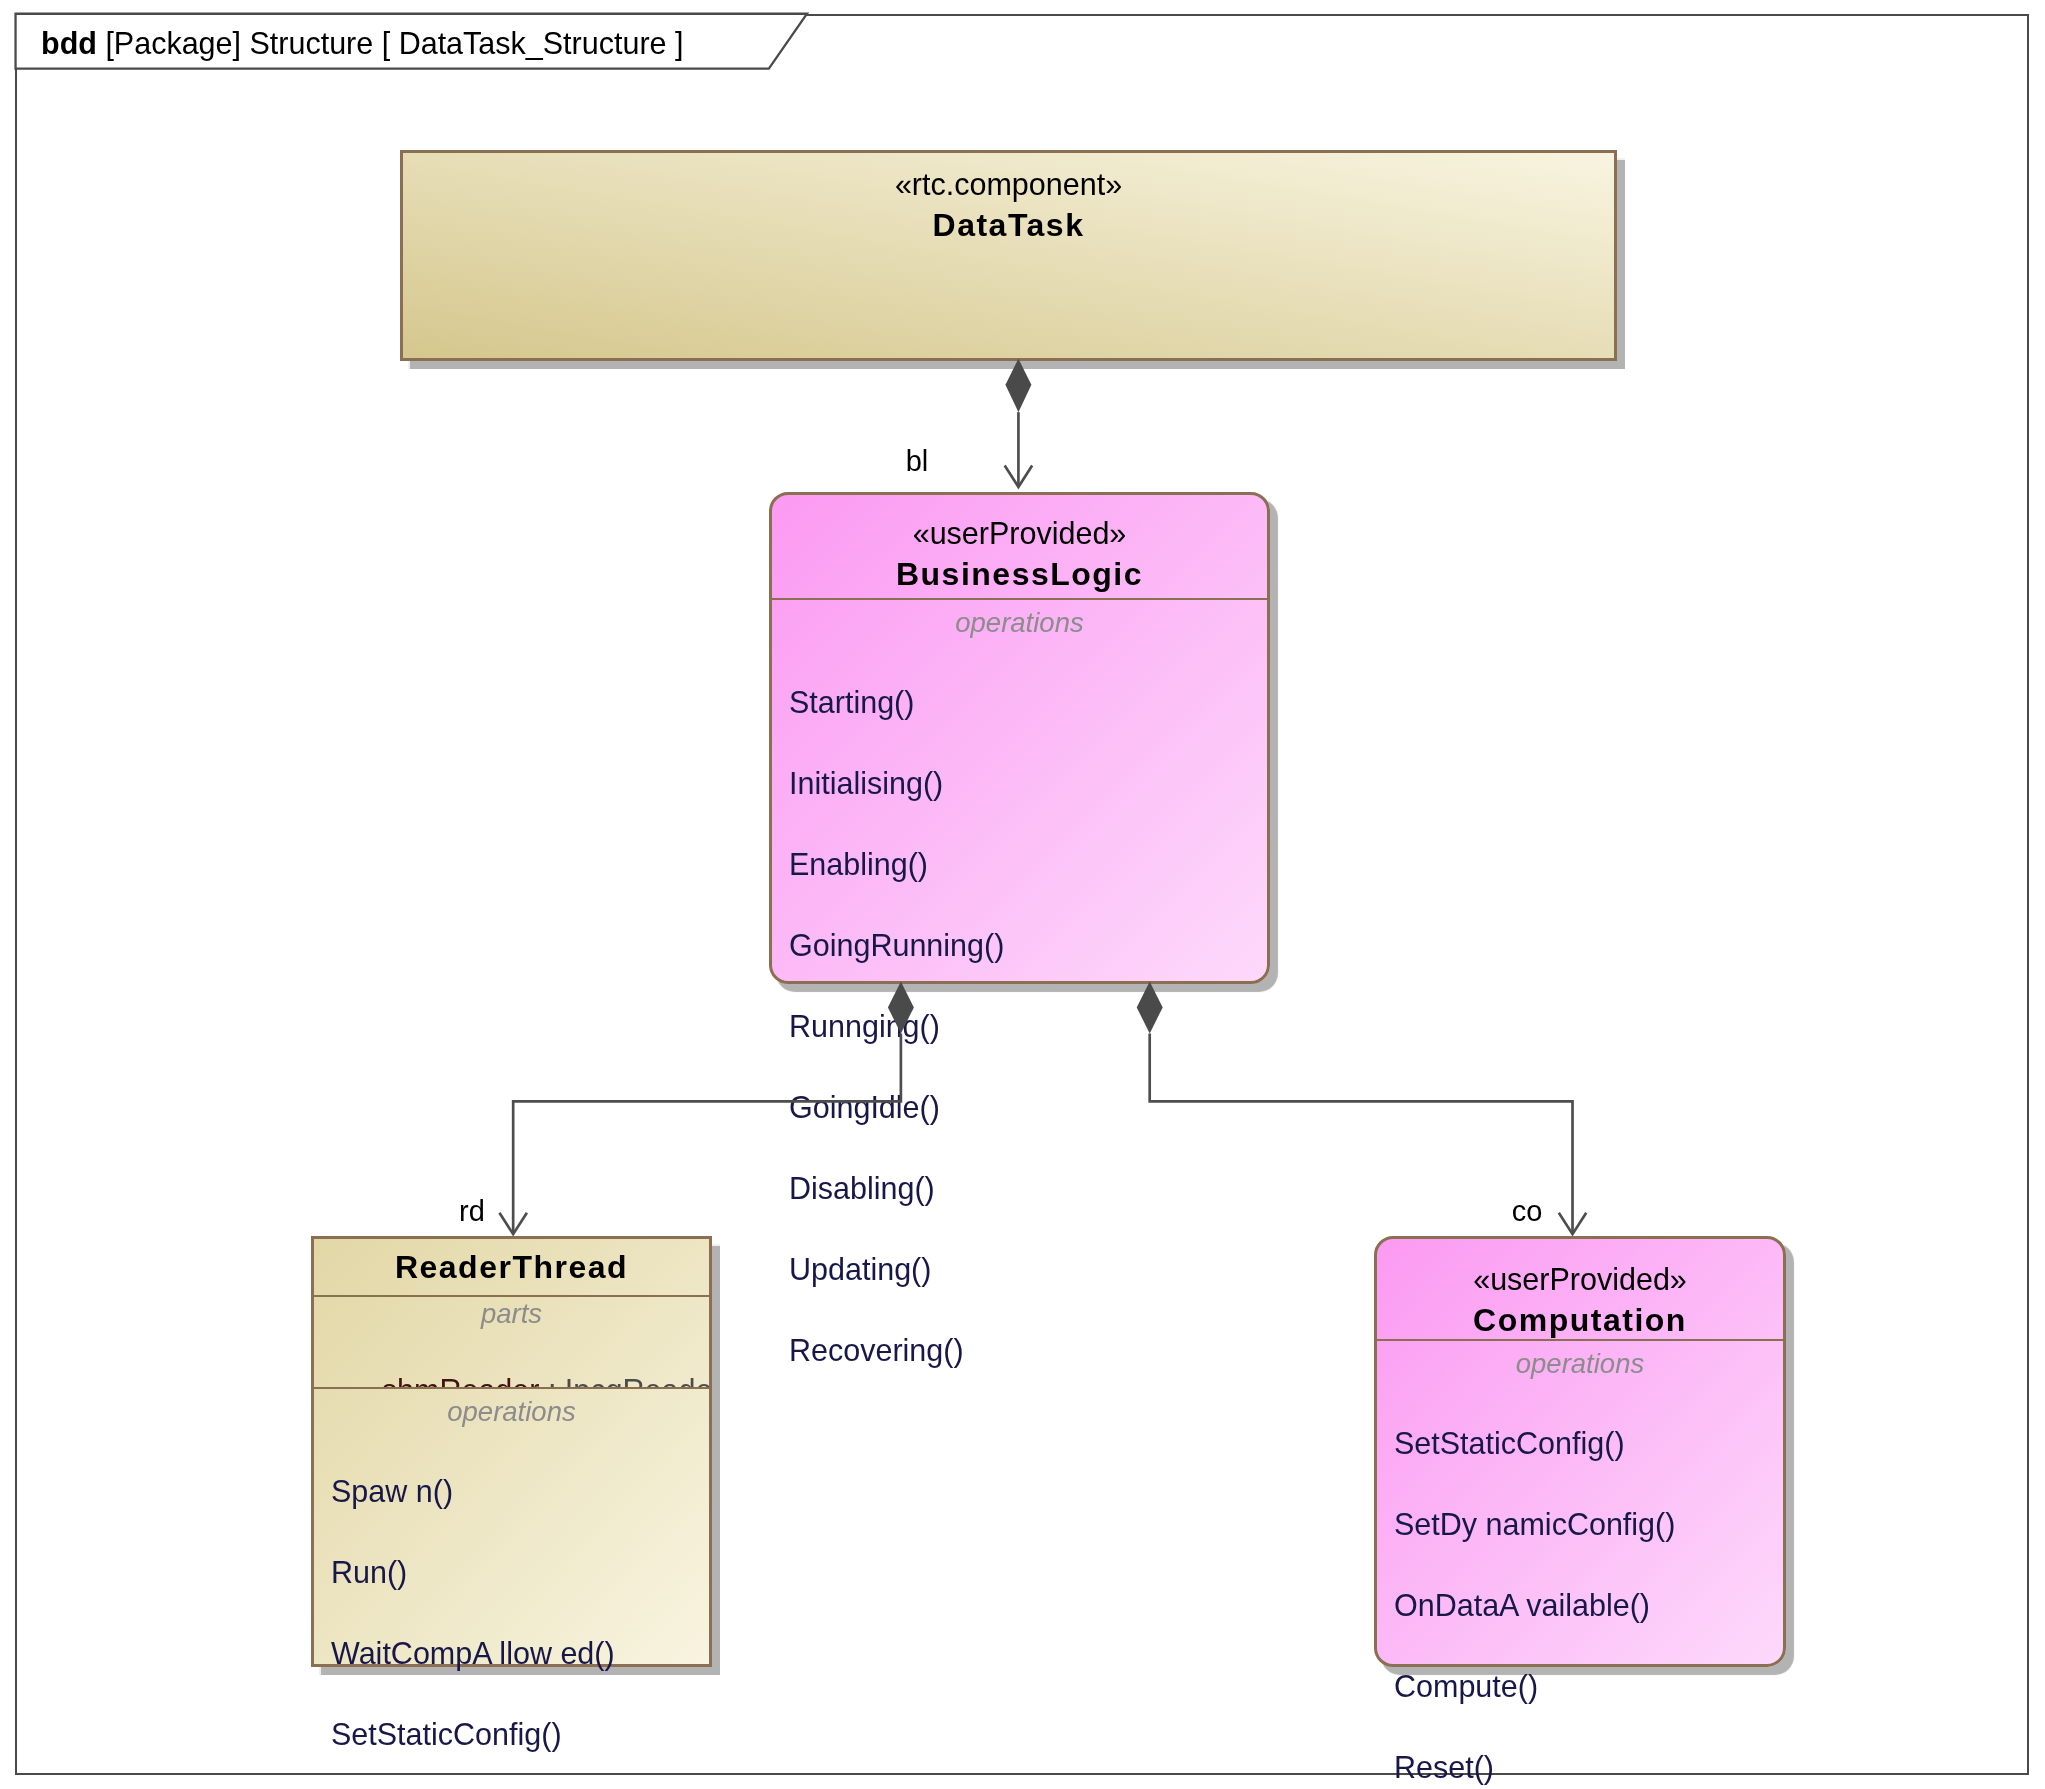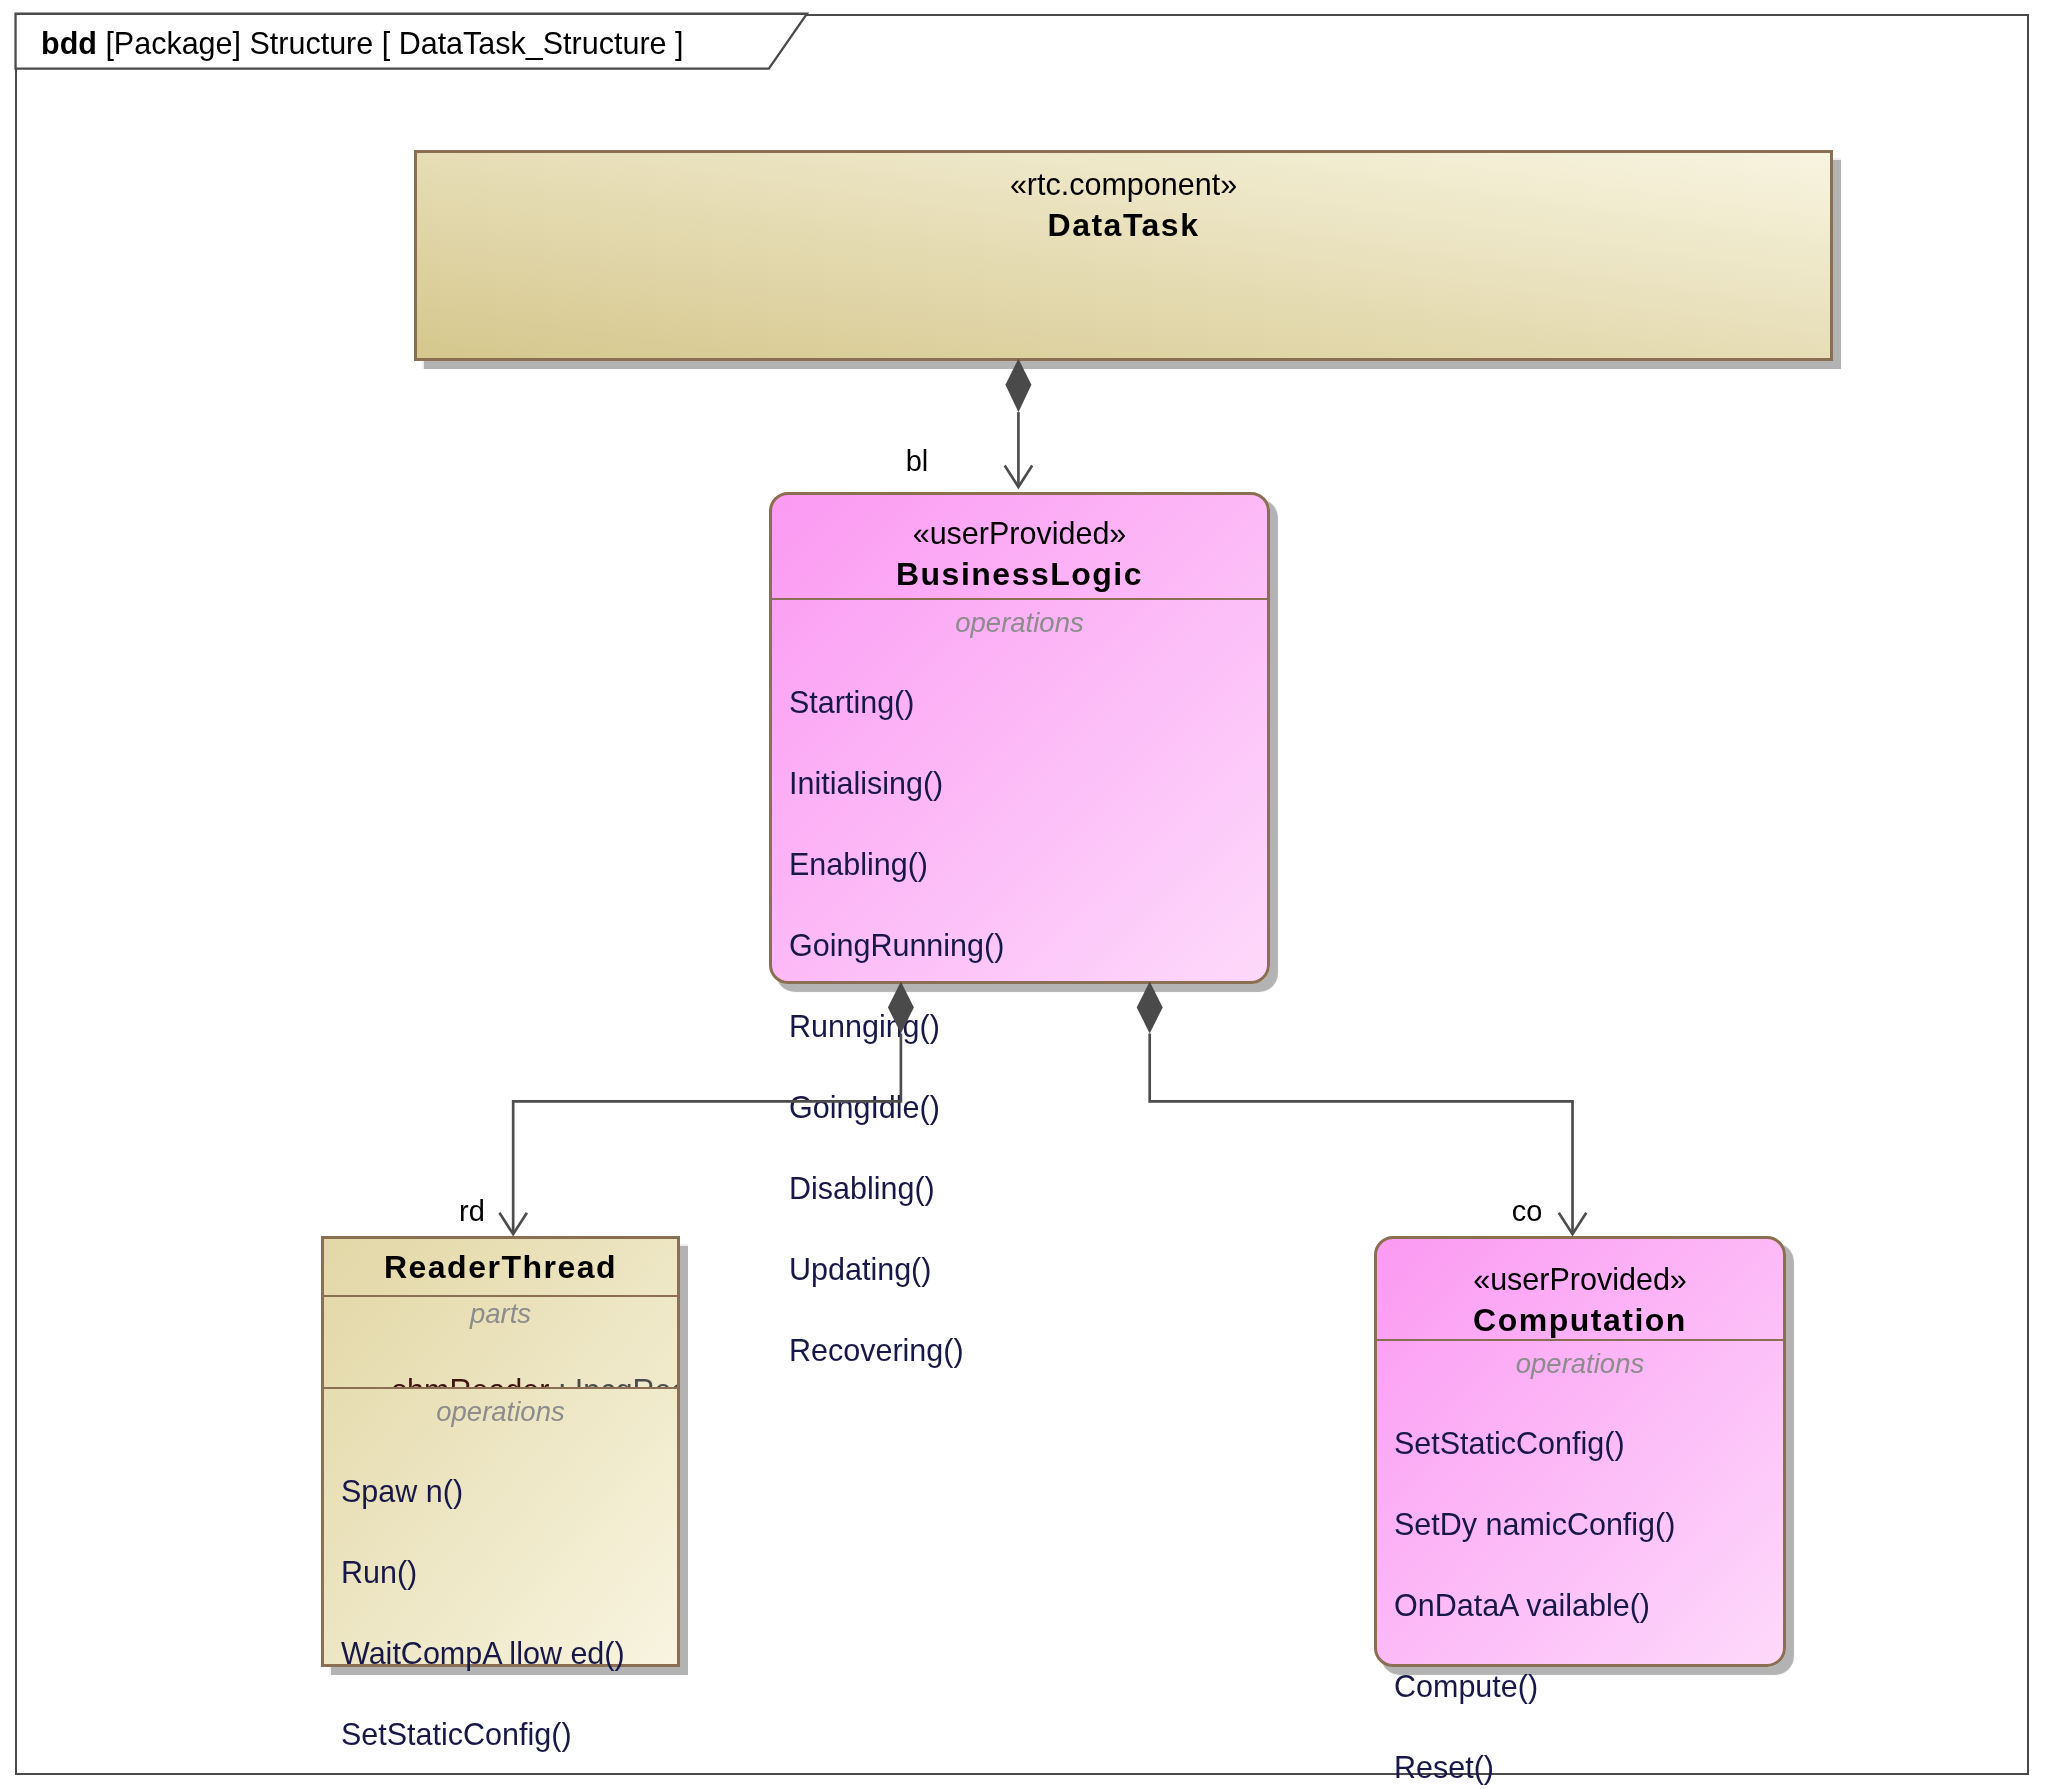--- a/index.html
+++ b/index.html
@@ -50,21 +50,21 @@
   
   .edge-label{position:absolute;transform:translate(-50%,-50%);font-size:29px;color:#000;}
 </style>
 </head>
 <body>
 
 <div class="canvas">
 
   <div class="frame"></div>
 
-  <div class="block fill-tan" style="left:414px;top:150px;width:1419px;height:211px;">
+  <div class="block fill-tan" style="left:400px;top:150px;width:1217px;height:211px;">
     <div class="hdr dt-hdr">
       <div class="stereo">«rtc.component»</div>
       <div class="bname">DataTask</div>
     </div>
   </div>
 
   <div class="block fill-pink" style="left:769px;top:492px;width:501px;height:492px;">
     <div class="hdr rule bl-hdr">
       <div class="stereo">«userProvided»</div>
       <div class="bname">BusinessLogic</div>
@@ -76,21 +76,21 @@
       <div class="op">Enabling()</div>
       <div class="op">GoingRunning()</div>
       <div class="op">Runnging()</div>
       <div class="op">GoingIdle()</div>
       <div class="op">Disabling()</div>
       <div class="op">Updating()</div>
       <div class="op">Recovering()</div>
     </div>
   </div>
 
-  <div class="block fill-tan2" style="left:321px;top:1236px;width:359px;height:431px;">
+  <div class="block fill-tan2" style="left:311px;top:1236px;width:401px;height:431px;">
     <div class="hdr rule rt-hdr">
       <div class="bname">ReaderThread</div>
     </div>
     <div class="compartment rule rt-parts">
       <div class="clabel">parts</div>
       <div class="part-line">
         <span class="part-name">shmReader</span><span class="part-rest"> : IpcqReader</span>
       </div>
     </div>
     <div class="compartment">

